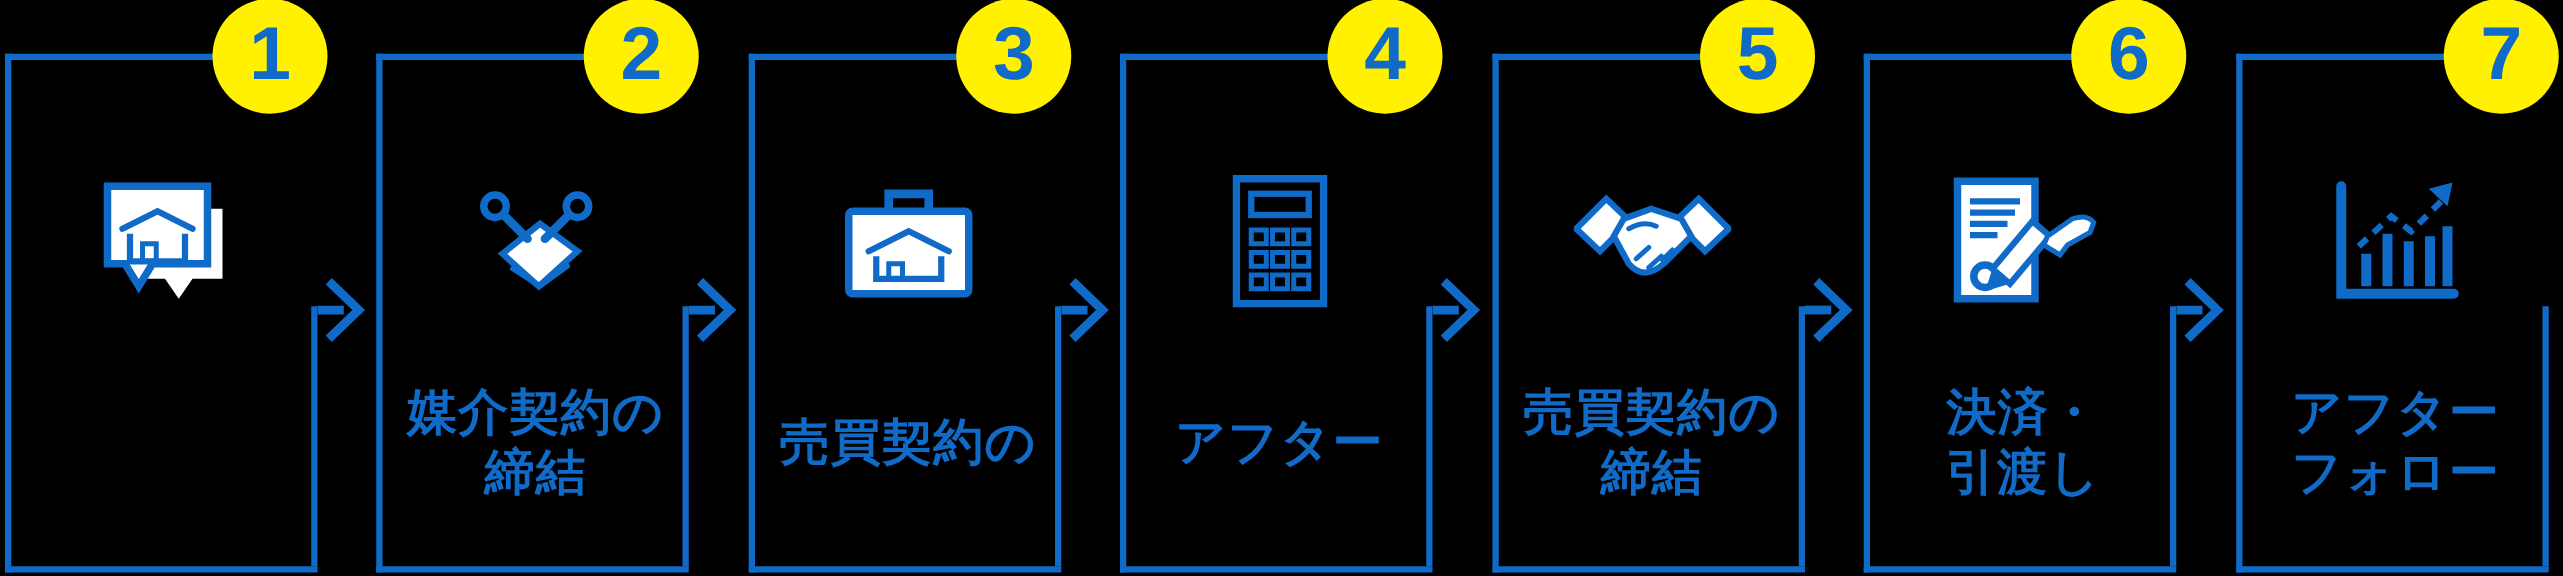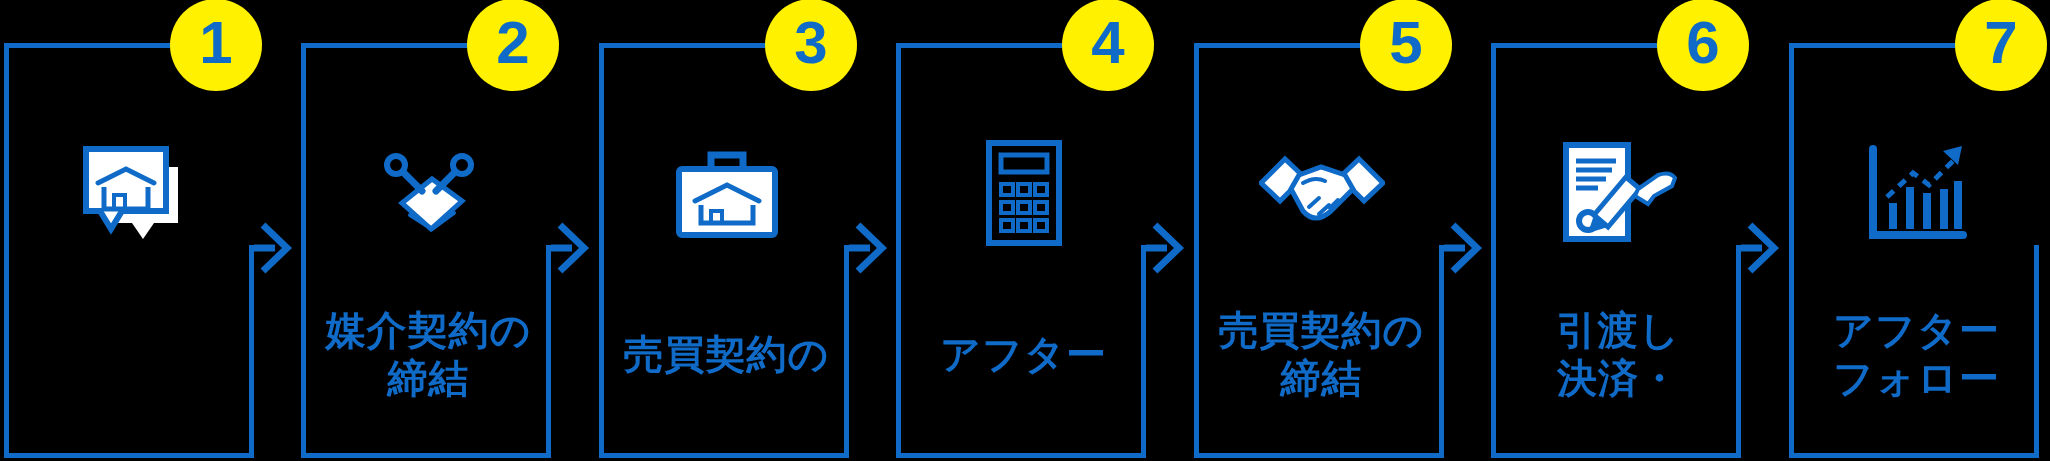--- a/index.html
+++ b/index.html
@@ -188,22 +188,22 @@
       <svg width="118" height="104" viewBox="0 0 118 104">
         <rect class="sw" stroke-width="6" x="6" y="4" width="62" height="94"></rect>
         <path class="s" stroke-width="5" d="M16 20 H56 M16 29 H52 M16 38 H46 M16 47 H38"></path>
         <circle class="s" stroke-width="6" cx="28" cy="80" r="9"></circle>
         <path class="sw" stroke-width="5" d="M34 74 L66 36 L80 48 L48 86 Z"></path>
         <path class="f" d="M34 74 L48 86 L28 92 Z"></path>
         <path class="sw" stroke-width="4" d="M78 48 L98 34 Q110 30 115 37 L112 45 L94 55 L88 63 L75 55 Z"></path>
       </svg>
     </div>
     <div class="label">
+      <span>決済・</span>
       <span>引渡し</span>
-      <span>決済・</span>
     </div>
     <span class="right-border"></span>
     <svg class="arrow" width="40" height="56" viewBox="0 0 40 56">
       <path class="s" stroke-width="7" d="M0 28 H21"></path>
       <path class="s" stroke-width="7" d="M9 5 L33 28 L9 51"></path>
     </svg>
   </div>
 
   <div class="card p7">
     <div class="badge">

